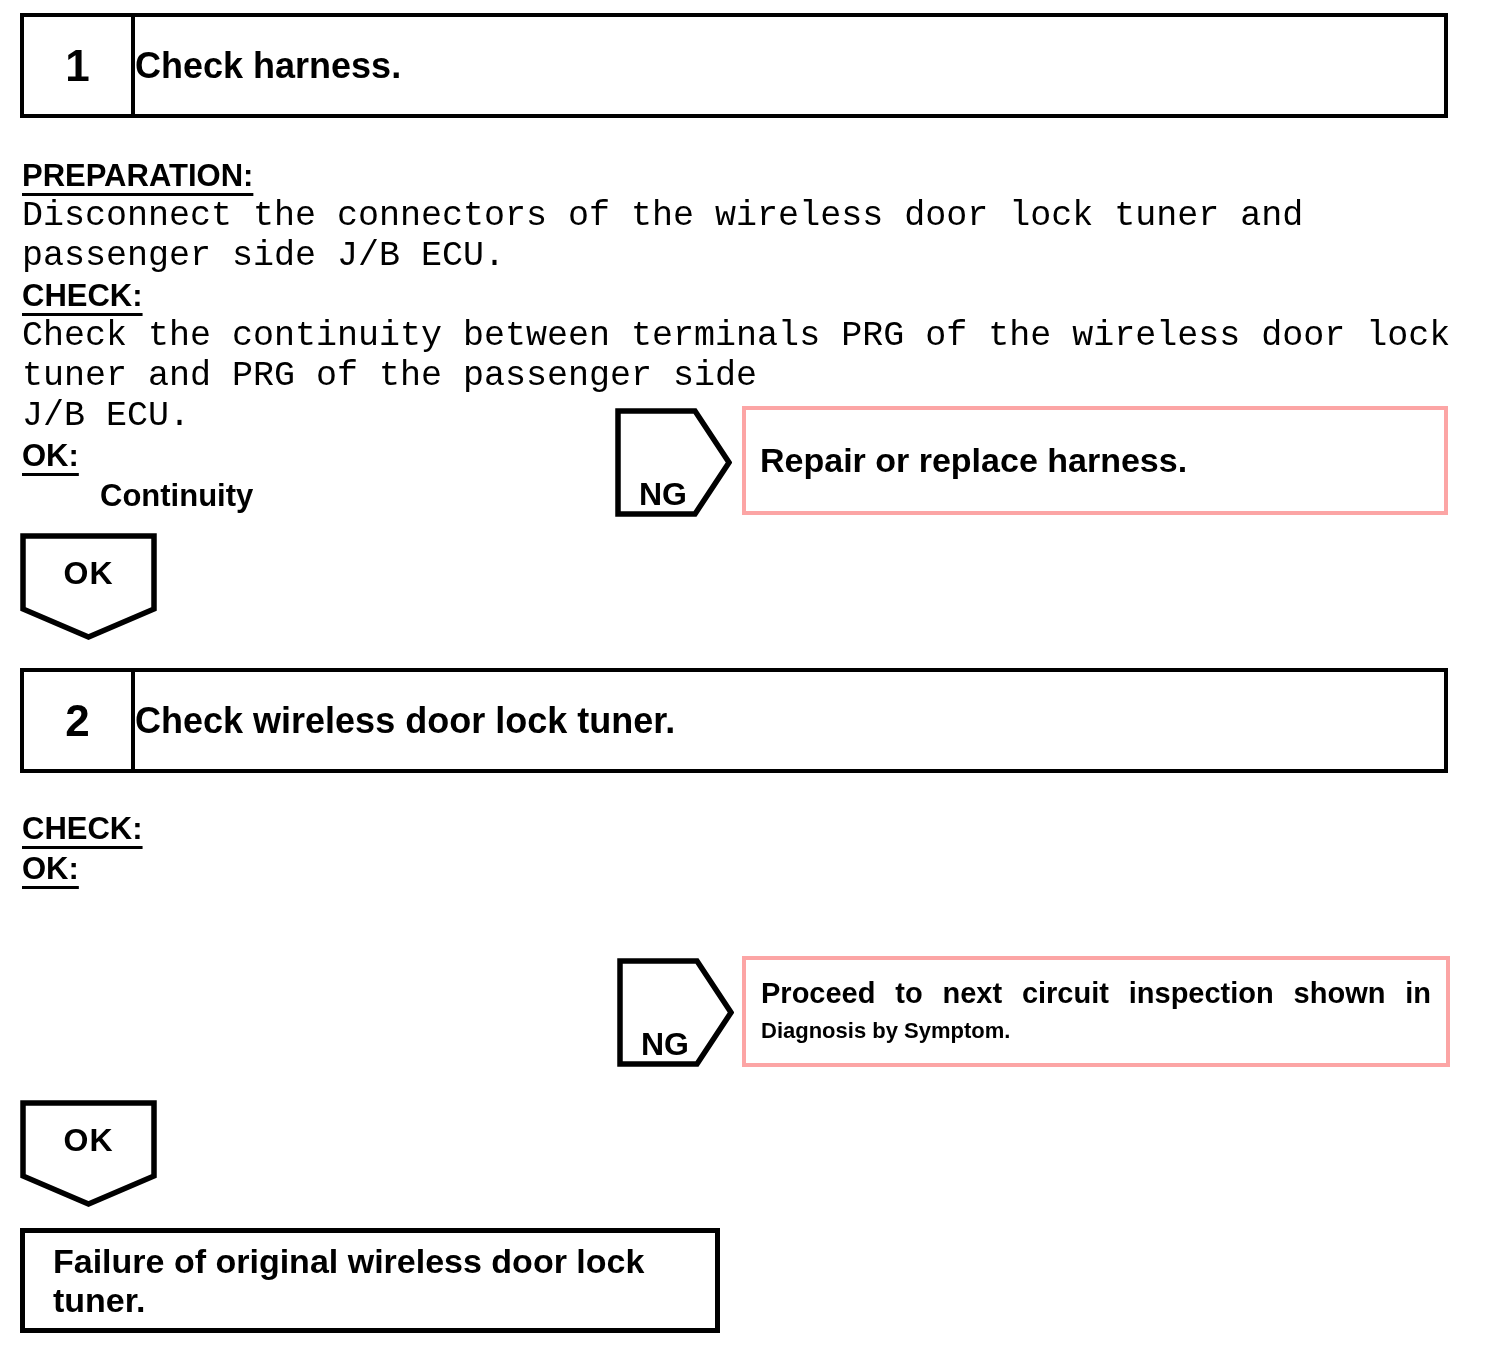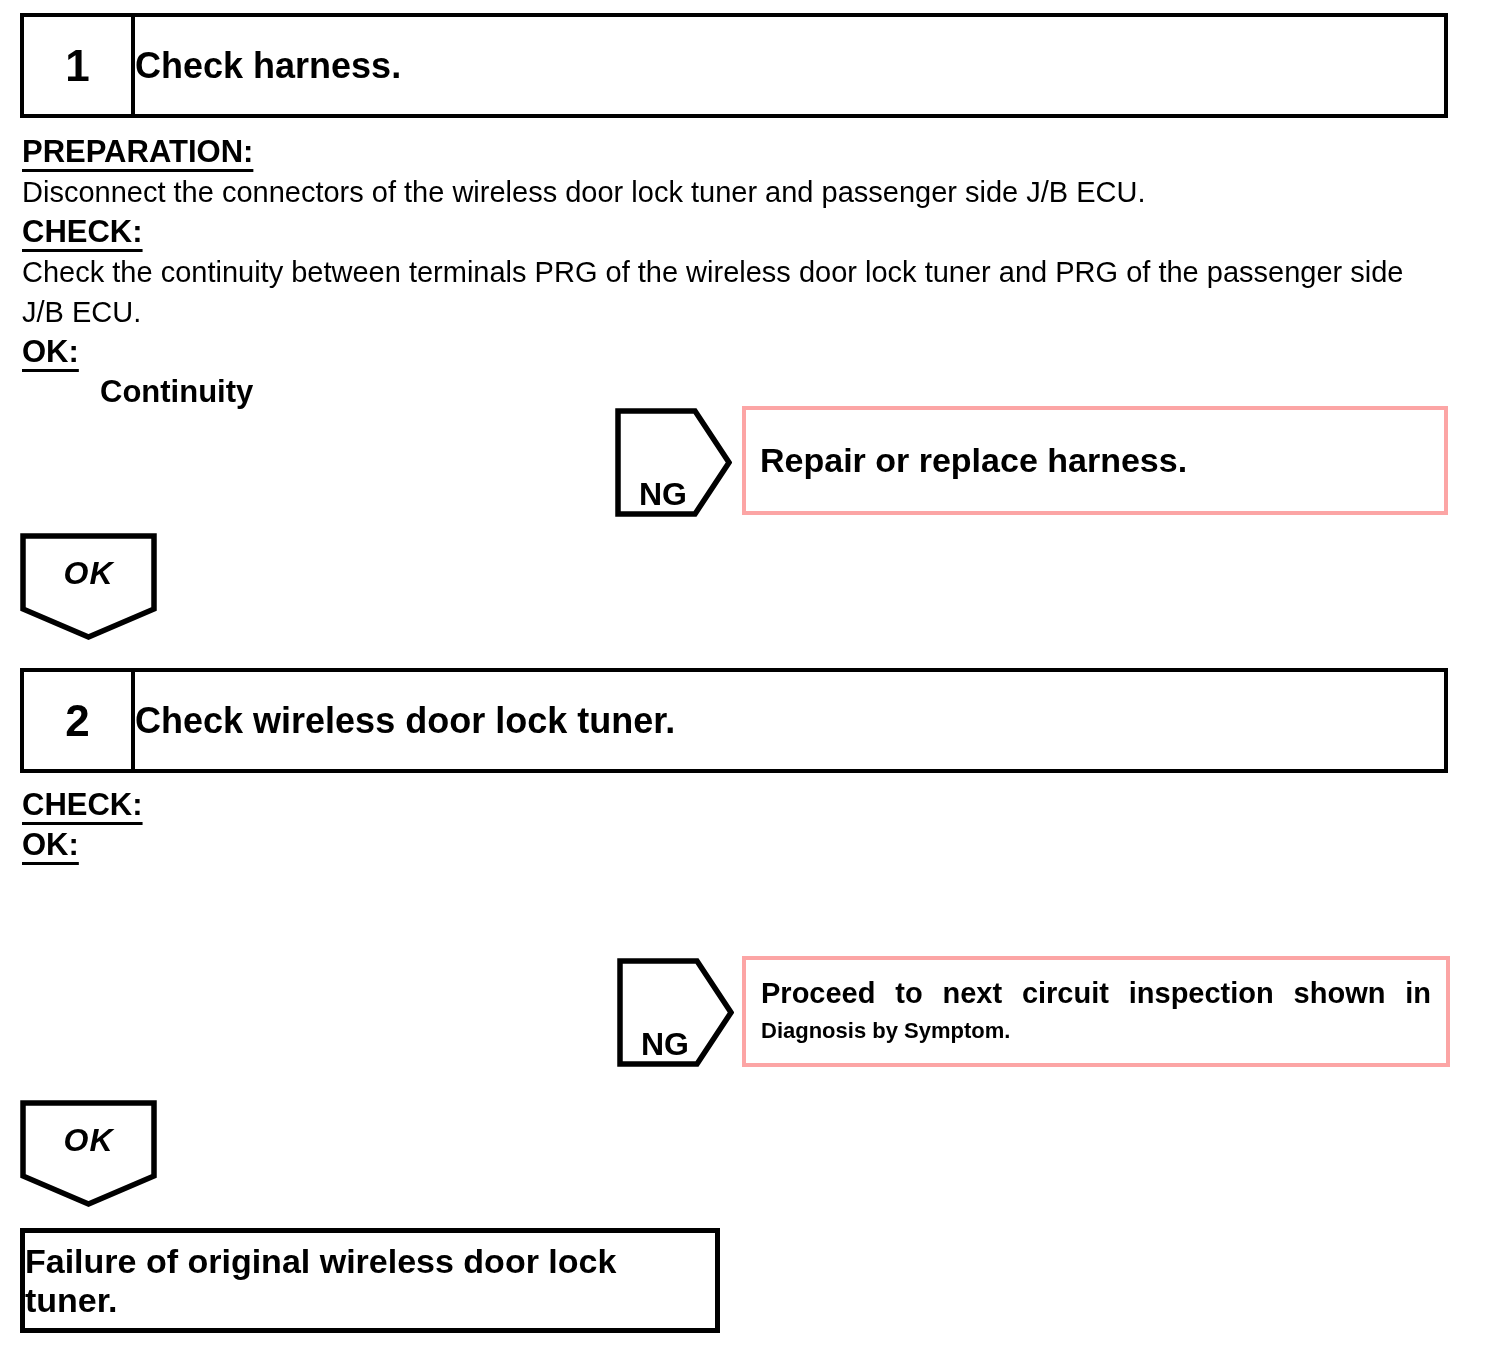--- a/index.html
+++ b/index.html
@@ -25,30 +25,30 @@
     width:111px; border-right:4px solid #000;
     display:flex; align-items:center; justify-content:center;
     font-weight:bold; font-size:44px;
   }
   .step-title {
     flex:1; display:flex; align-items:center;
     font-weight:bold; font-size:36px;
   }
 
   
-  .section { position:absolute; left:22px; width:1432px; font-size:29px; line-height:40px; }
+  .section { position:absolute; left:22px; width:1432px; font-size:29px; line-height:40px;margin-top:24px; }
   .section.sec1 { top:132px; }
   .section.sec2 { top:785px; }
   .hd-line { font-weight:bold; font-size:31px; }
   .hd-line > span {
     text-decoration:underline;
     text-decoration-thickness:3px;
     text-underline-offset:7px;
   }
-  .body-line { font-size:29px; }
+  .body-line { font-size:35px;font-family:Liberation Mono, monospace; }
   .value-line { font-weight:bold; font-size:31px; padding-left:78px; }
 
   
   .ng-pent { position:absolute; width:117px; height:109px; }
   .ng-pent svg { display:block; }
   .ng-pent .ng-label {
     position:absolute; left:0; top:0; width:96px; height:109px;
     display:flex; align-items:center; justify-content:center;
     font-weight:bold; font-size:32px;margin-top:32px;
   }
@@ -62,35 +62,35 @@
   .ng-box.b1 { left:742px; top:406px; width:706px; height:109px; padding:0 14px; }
   .ng-box.b1 .ng-text { font-weight:bold; font-size:34px; }
   .ng-box.b2 { left:742px; top:956px; width:708px; height:111px; padding:0 15px; }
   .ng-box.b2 .jline1 {
     font-weight:bold; font-size:29px; line-height:38px;
     text-align:justify; text-align-last:justify;
   }
   .ng-box.b2 .jline2 { font-weight:bold; font-size:22px; line-height:38px; }
 
   
-  .ok-pent { position:absolute; width:161px; height:107px;font-style:italic; }
+  .ok-pent { position:absolute; width:161px; height:107px; }
   .ok-pent svg { display:block; }
   .ok-pent .ok-label {
     position:absolute; left:0; top:0; width:137px; height:80px;
     display:flex; align-items:center; justify-content:center;
     font-weight:bold; font-size:32px; letter-spacing:1px;
   }
   .ok-pent.o1 { left:20px; top:533px; }
   .ok-pent.o2 { left:20px; top:1100px; }
 
   
   .final-box {
     position:absolute; left:20px; top:1228px; width:700px; height:105px;
     border:5px solid #000; background:#fff;
-    display:flex; align-items:center; 
+    display:flex; align-items:center; padding-left:28px;
     font-weight:bold; font-size:34px;
   }
 </style>
 </head>
 <body>
 
 <div class="page">
 
   <div class="step-box s1">
     <div class="step-num">1</div>

